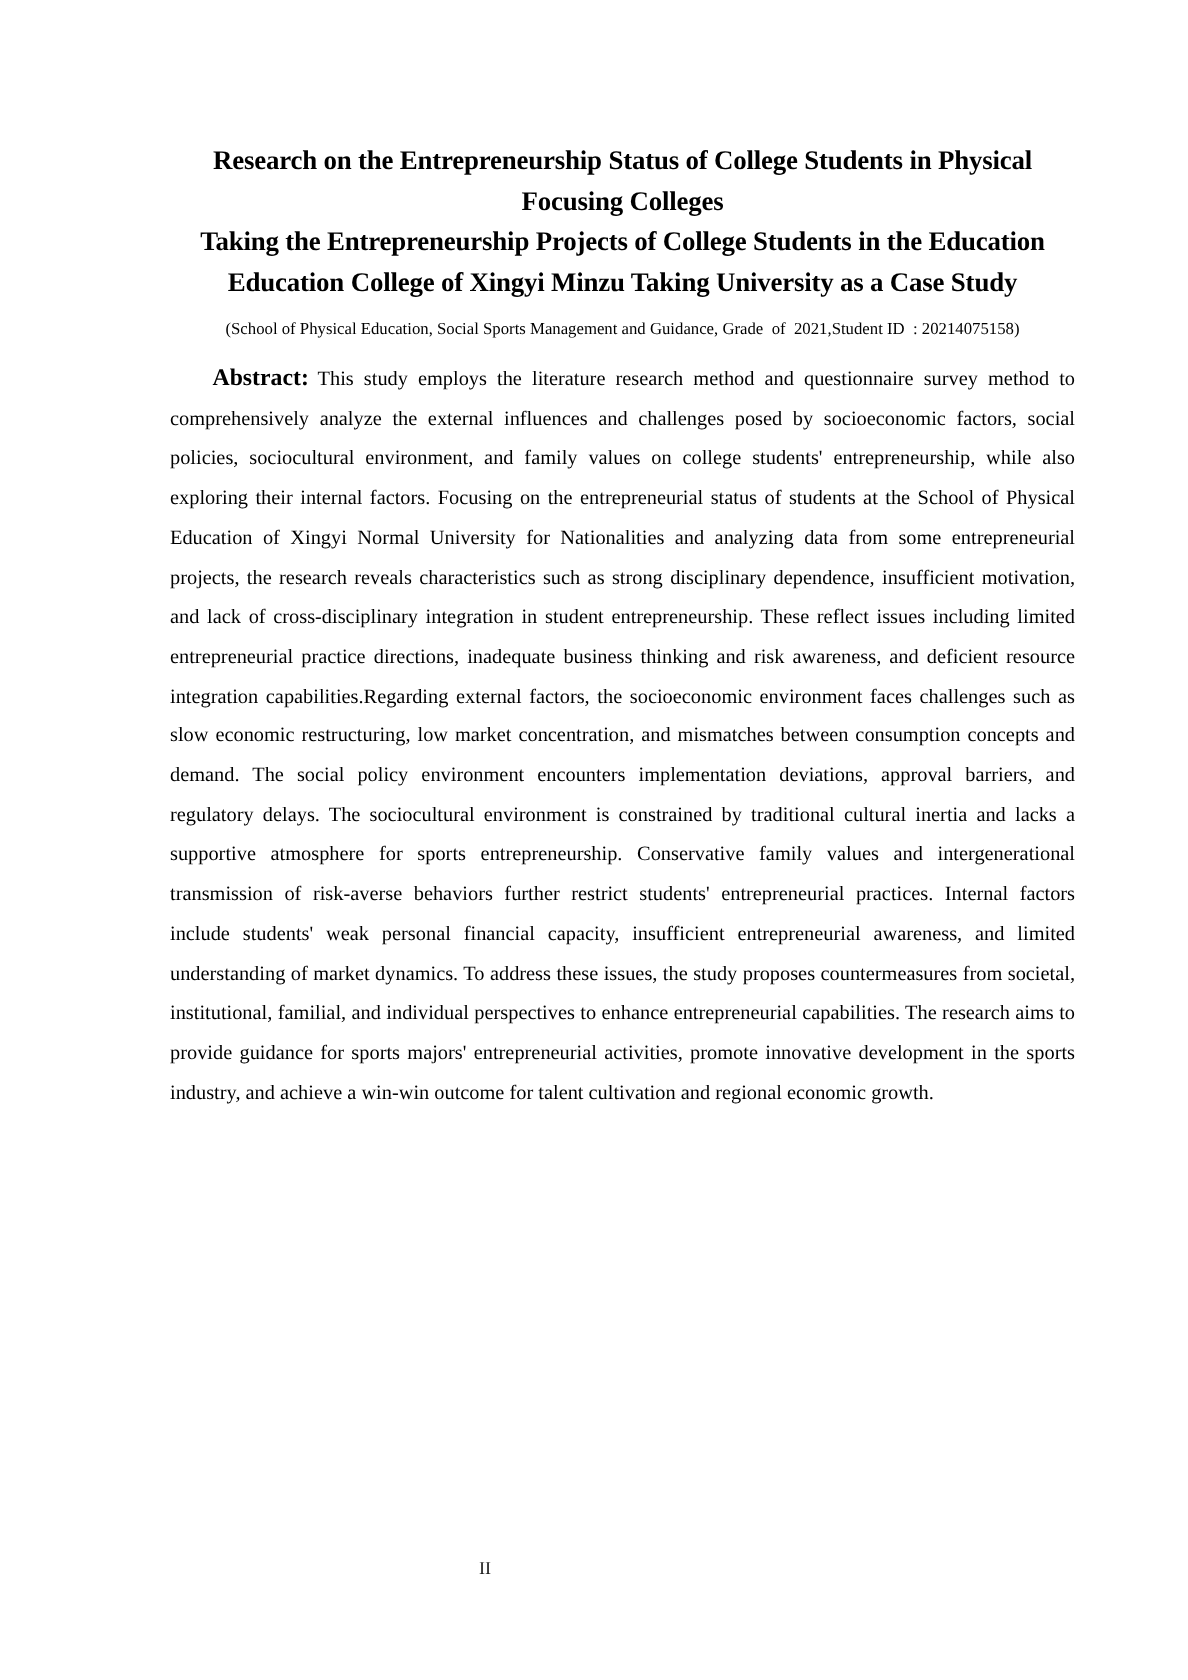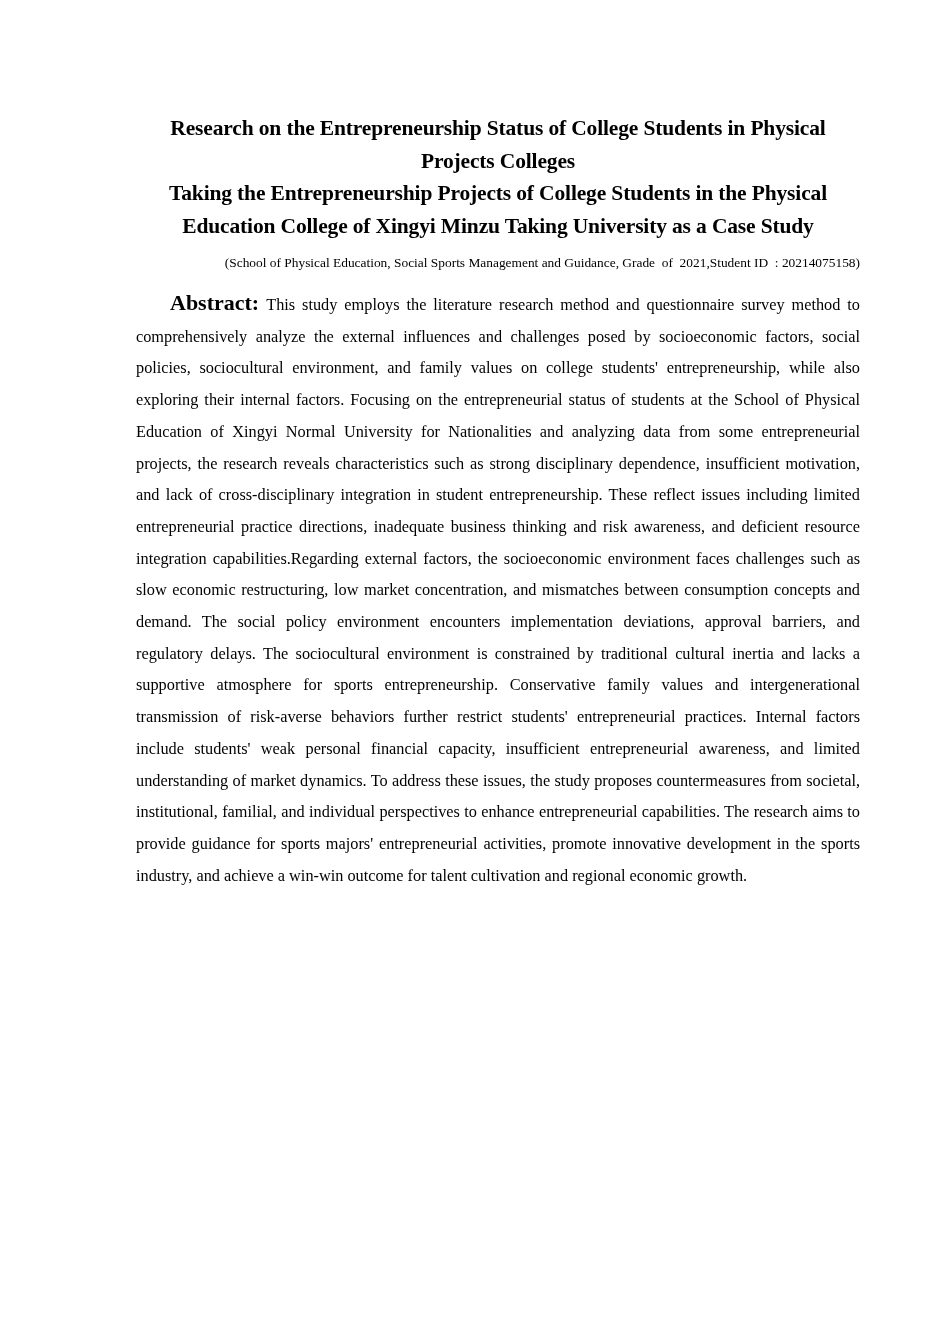--- a/index.html
+++ b/index.html
@@ -47,41 +47,41 @@
   
   .author {
     text-align: center;
     font-size: 16.5px;
     line-height: 26px;
     margin-top: 9px;
   }
 
   
   .affiliation {
-    text-align: right;
+    text-align: center;
     font-size: 13.4px;
     line-height: 21px;
     margin-top: 10px;
     white-space: pre;
     font-family: Liberation Serif, serif;
   }
 
   
   .abstract {
     margin-top: 14px;
     font-size: 16.3px;
     line-height: 31.7px;
     text-align: justify;
     text-justify: inter-word;
     text-indent: 34px;
     hyphens: none;
   }
   .abstract-label {
     font-weight: bold;
-    font-size: 22px;
+    font-size: 19px;
   }
   .label-gap {
     display: inline-block;
     width: 7px;
   }
 
   
   .keywords {
     margin-top: 2px;
     font-size: 16.3px;
@@ -111,28 +111,31 @@
   }
 </style>
 </head>
 <body>
 
 <div class="page">
   <div class="content">
 
     <div class="title-block">
       <div class="title-line">Research on the Entrepreneurship Status of College Students in Physical</div>
-      <div class="title-line">Projects Colleges</div>
-      <div class="title-line title-part-two">Taking the Entrepreneurship Projects of College Students in the Physical</div>
+      <div class="title-line">Focusing Colleges</div>
+      <div class="title-line title-part-two">Taking the Entrepreneurship Projects of College Students in the Education</div>
       <div class="title-line">Education College of Xingyi Minzu Taking University as a Case Study</div>
     </div>
 
 
     <div class="affiliation">(School of Physical Education, Social Sports Management and Guidance, Grade  of  2021,Student ID  : 20214075158)</div>
 
     <div class="abstract">
       <span class="abstract-label">Abstract:</span><span class="label-gap"></span><span>This study employs the literature research method and questionnaire survey method to comprehensively analyze the external influences and challenges posed by socioeconomic factors, social policies, sociocultural environment, and family values on college students' entrepreneurship, while also exploring their internal factors. Focusing on the entrepreneurial status of students at the School of Physical Education of Xingyi Normal University for Nationalities and analyzing data from some entrepreneurial projects, the research reveals characteristics such as strong disciplinary dependence, insufficient motivation, and lack of cross-disciplinary integration in student entrepreneurship. These reflect issues including limited entrepreneurial practice directions, inadequate business thinking and risk awareness, and deficient resource integration capabilities.Regarding external factors, the socioeconomic environment faces challenges such as slow economic restructuring, low market concentration, and mismatches between consumption concepts and demand. The social policy environment encounters implementation deviations, approval barriers, and regulatory delays. The sociocultural environment is constrained by traditional cultural inertia and lacks a supportive atmosphere for sports entrepreneurship. Conservative family values and intergenerational transmission of risk-averse behaviors further restrict students' entrepreneurial practices.  Internal factors include students' weak personal financial capacity, insufficient entrepreneurial awareness, and limited understanding of market dynamics. To address these issues, the study proposes countermeasures from societal, institutional, familial, and individual perspectives to enhance entrepreneurial capabilities. The research aims to provide guidance for sports majors' entrepreneurial activities, promote innovative development in the sports industry, and achieve a win-win outcome for talent cultivation and regional economic growth.</span>
     </div>
 
 
   </div>
 
+  <div class="footer">
+    <span class="footer-inner">II</span>
+  </div>
 </div>
 
 </body></html>

